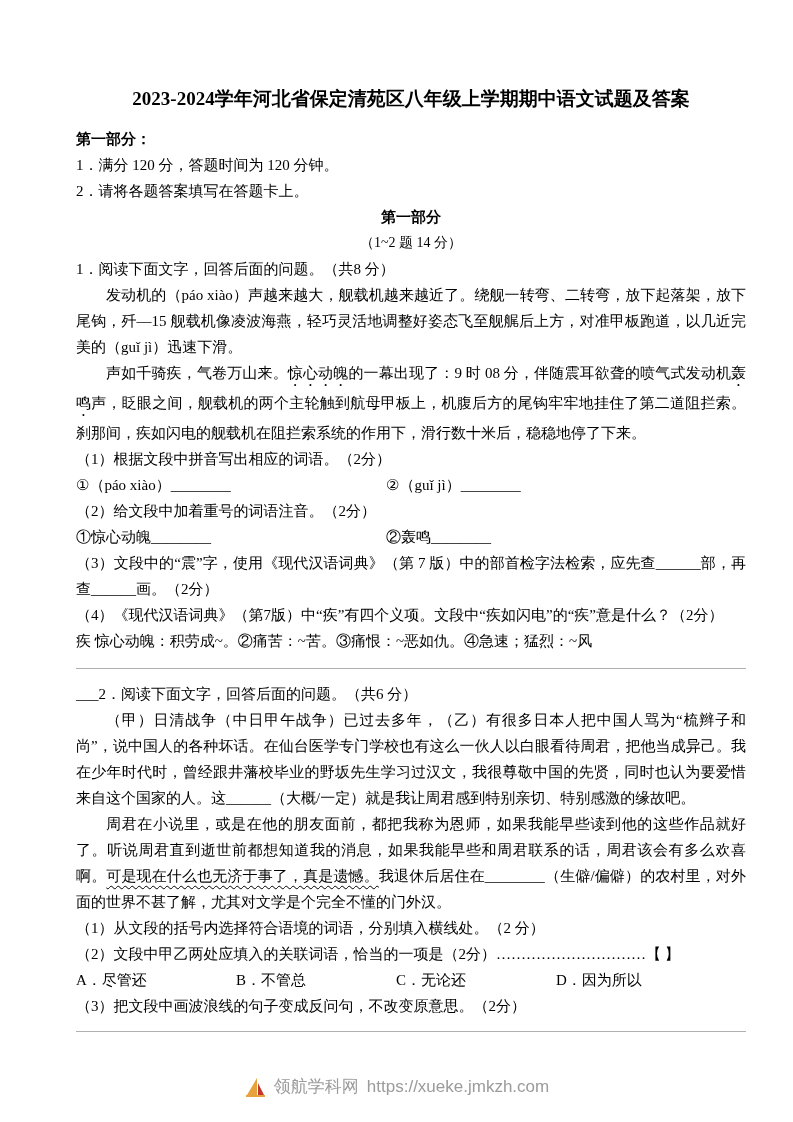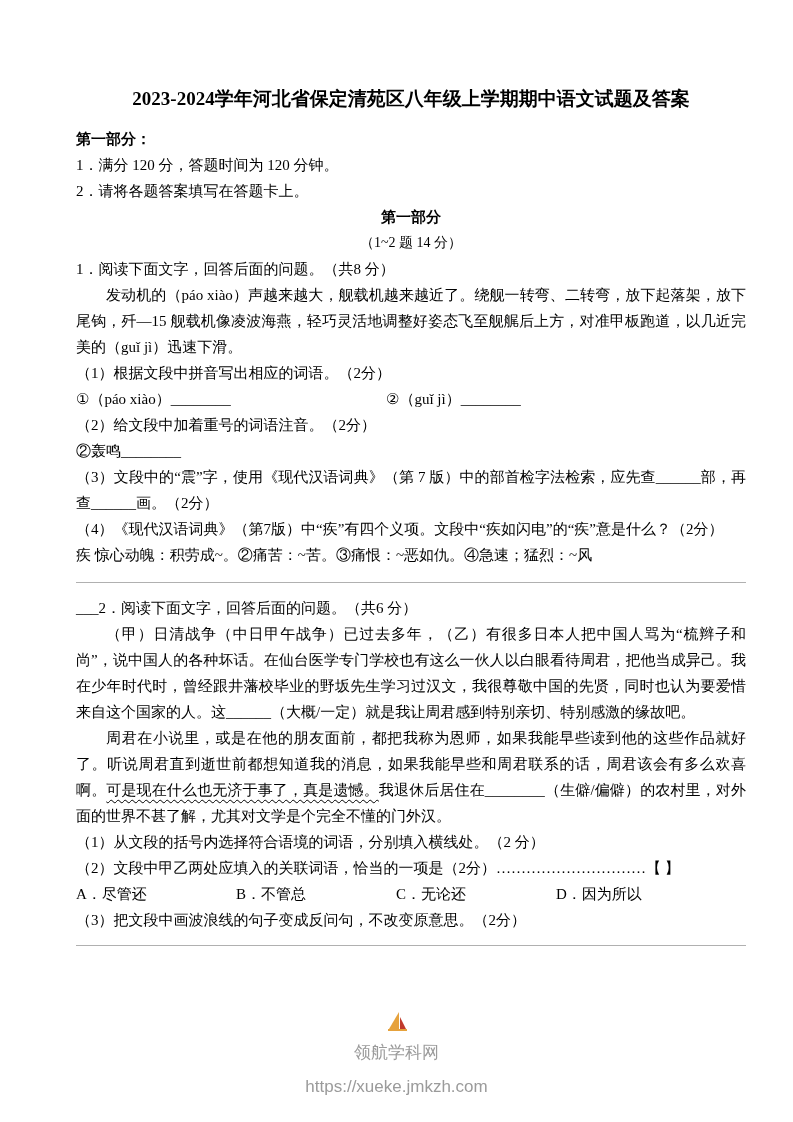--- a/index.html
+++ b/index.html
@@ -66,21 +66,20 @@
     right: 0;
     bottom: 22px;
     display: flex;
     align-items: center;
     justify-content: center;
     gap: 8px;
     color: #9b9b9b;
     font-size: 17px;
     font-family: "Liberation Sans", "DejaVu Sans", sans-serif;
     text-decoration: none;
-    flex-direction: column;
   }
   .footer svg { display: block; }
 </style>
 </head>
 <body>
 
 <div class="page">
 
   <h1 class="title">2023-2024学年河北省保定清苑区八年级上学期期中语文试题及答案</h1>
 
@@ -88,31 +87,33 @@
   <div class="line">1．满分 120 分，答题时间为 120 分钟。</div>
   <div class="line">2．请将各题答案填写在答题卡上。</div>
 
   <div class="line center part-heading">第一部分</div>
   <div class="line center part-sub">（1~2 题 14 分）</div>
 
   <div class="qline">1．阅读下面文字，回答后面的问题。（共8 分）</div>
 
   <p class="para">发动机的（páo xiào）声越来越大，舰载机越来越近了。绕舰一转弯、二转弯，放下起落架，放下尾钩，歼—15 舰载机像凌波海燕，轻巧灵活地调整好姿态飞至舰艉后上方，对准甲板跑道，以几近完美的（guǐ jì）迅速下滑。</p>
 
+  <p class="para"><span>声如千骑疾，气卷万山来。</span><span class="emph">惊心动魄</span><span>的一幕出现了：9 时 08 分，伴随震耳欲聋的喷气式发动机</span><span class="emph">轰鸣</span><span>声，眨眼之间，舰载机的两个主轮触到航母甲板上，机腹后方的尾钩牢牢地挂住了第二道阻拦索。刹那间，疾如闪电的舰载机在阻拦索系统的作用下，滑行数十米后，稳稳地停了下来。</span></p>
 
   <div class="qline">（1）根据文段中拼音写出相应的词语。（2分）</div>
 
   <div class="two-col">
     <span class="col1">①（páo xiào）________</span>
     <span class="col2">②（guǐ jì）________</span>
   </div>
 
   <div class="qline">（2）给文段中加着重号的词语注音。（2分）</div>
 
   <div class="two-col">
+    <span class="col1">①惊心动魄________</span>
     <span class="col2">②轰鸣________</span>
   </div>
 
   <div class="qline">（3）文段中的“震”字，使用《现代汉语词典》（第 7 版）中的部首检字法检索，应先查______部，再查______画。（2分）</div>
   <div class="qline">（4）《现代汉语词典》（第7版）中“疾”有四个义项。文段中“疾如闪电”的“疾”意是什么？（2分）</div>
   <div class="qline">疾 惊心动魄：积劳成~。②痛苦：~苦。③痛恨：~恶如仇。④急速；猛烈：~风</div>
 
   <hr class="rule">
 
   <div class="qline">___2．阅读下面文字，回答后面的问题。（共6 分）</div>

